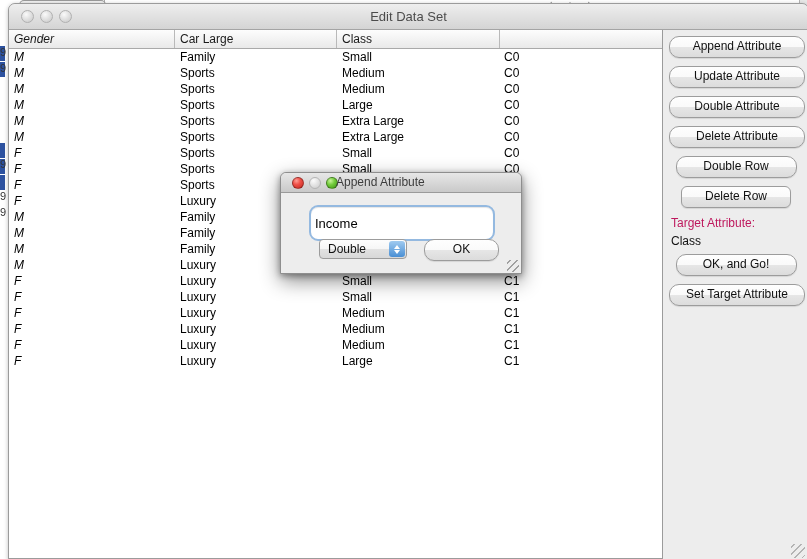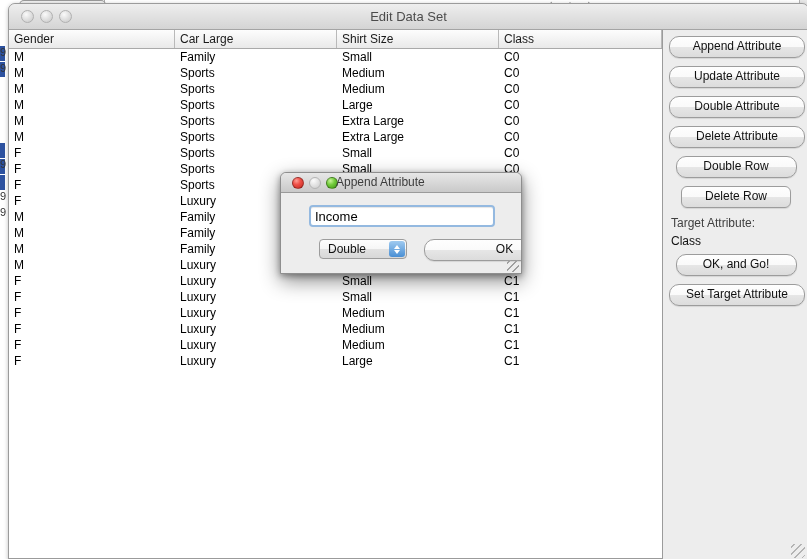--- a/index.html
+++ b/index.html
@@ -57,38 +57,38 @@
   }
   .thead{display:flex;height:18px;
     background:linear-gradient(#fdfdfd,#e9e9e9);
     border-bottom:1px solid #a9a9a9;}
   .th{font-size:12px;color:#1a1a1a;line-height:18px;padding-left:5px;
       border-right:1px solid #b9b9b9;box-sizing:border-box;overflow:hidden;white-space:nowrap;}
   .tbody{background:#fff;}
   .trow{display:flex;height:16px;}
   .td{font-size:12px;color:#000;line-height:16px;padding-left:5px;
       box-sizing:border-box;overflow:hidden;white-space:nowrap;}
-  .c0{width:166px;} .c1{width:162px;} .c2{width:162px;} .c3{width:163px;}
+  .c0{width:166px;font-style:italic;} .c1{width:162px;} .c2{width:162px;} .c3{width:163px;}
 
   
   .side{
     position:absolute;left:655px;top:26px;width:144px;height:529px;
     background:#ededed;box-sizing:border-box;padding:6px 5px 0 5px;
   }
   .btn{
     display:block;width:134px;height:20px;margin:0 auto 8px auto;
     background:linear-gradient(#fefefe 0%,#fafafa 48%,#e6e6e6 52%,#dcdcdc 100%);
     border:1px solid #9c9c9c;border-radius:10px;
     font-size:12px;color:#111;text-align:center;line-height:19px;
     box-shadow:0 1px 1px rgba(0,0,0,.10);
     white-space:nowrap;cursor:default;
   }
   .btn.narrow{width:108px;border-radius:6px;}
   .btn.mid{width:119px;}
-  .target-label{font-size:12px;color:#404040;line-height:15px;margin:4px 0 3px 2px;}
+  .target-label{font-size:12px;color:#be185d;line-height:15px;margin:4px 0 3px 2px;}
   .target-value{font-size:12px;color:#111;line-height:15px;margin:0 0 5px 2px;}
 
   .grip{
     position:absolute;right:3px;bottom:2px;width:14px;height:14px;
     background:
       repeating-linear-gradient(135deg,transparent 0 2px,#a9a9a9 2px 3px,transparent 3px 5px);
     opacity:.85;
   }
 
   
@@ -117,23 +117,23 @@
     font-size:12px;color:#3c3c3c;
   }
   .dlg-tl-group{position:absolute;left:11px;top:4px;display:flex;gap:5px;}
   .dlg-tl{width:12px;height:12px;border-radius:50%;box-sizing:border-box;border:1px solid rgba(0,0,0,.3);}
   .tl-red{background:radial-gradient(circle at 35% 28%,#ff9e95 0%,#ef5048 40%,#c2271f 100%);}
   .tl-gray{background:radial-gradient(circle at 35% 28%,#fbfbfb 0%,#e4e4e4 45%,#c8c8c8 100%);border-color:#b4b4b4;}
   .tl-green{background:radial-gradient(circle at 35% 28%,#c9f49a 0%,#73cc3c 42%,#3d9412 100%);}
   .dlg-body{position:relative;height:80px;background:#ededed;}
   .dlg-input{
     position:absolute;left:28px;top:12px;width:186px;height:22px;
-    background:#fff;border:2px solid #94b9e0;border-radius:4px;
+    background:#fff;border:2px solid #94b9e0;border-radius:9px;
     box-sizing:border-box;font-size:13px;color:#000;
-    padding:9px 4px;line-height:18px;
+    padding:16px 4px;line-height:18px;
     box-shadow:inset 0 1px 1px rgba(0,0,0,.10);
     outline:none;font-family:"Liberation Sans", sans-serif;
   }
   .dlg-combo{
     position:absolute;left:38px;top:46px;width:88px;height:20px;
     background:linear-gradient(#fdfdfd 0%,#f6f6f6 48%,#e2e2e2 52%,#d8d8d8 100%);
     border:1px solid #9c9c9c;border-radius:4px;box-sizing:border-box;
     font-size:12px;color:#111;line-height:18px;padding-left:8px;
   }
   .combo-arrows{
@@ -143,21 +143,20 @@
     align-items:center;justify-content:center;gap:1px;
   }
   .ca-up{width:0;height:0;border-left:3px solid transparent;border-right:3px solid transparent;border-bottom:4px solid #fff;}
   .ca-dn{width:0;height:0;border-left:3px solid transparent;border-right:3px solid transparent;border-top:4px solid #fff;}
   .dlg-ok{
     position:absolute;left:143px;top:46px;width:73px;height:20px;
     background:linear-gradient(#fefefe 0%,#fafafa 48%,#e6e6e6 52%,#dcdcdc 100%);
     border:1px solid #9c9c9c;border-radius:10px;
     font-size:12px;color:#111;text-align:center;line-height:19px;
     box-shadow:0 1px 1px rgba(0,0,0,.10);
-    padding-left:43px;
   }
   .dlg-grip{
     position:absolute;right:2px;bottom:1px;width:12px;height:12px;
     background:repeating-linear-gradient(135deg,transparent 0 2px,#a0a0a0 2px 3px,transparent 3px 5px);
   }
 </style>
 </head>
 <body>
 
 <div id="bg-layer">
@@ -196,21 +195,20 @@
       <div class="tl"></div>
       <div class="tl"></div>
     </div>
     <div class="title">Edit Data Set</div>
   </div>
 
   <div class="table-wrap">
     <div class="thead">
       <div class="th c0">Gender</div>
       <div class="th c1">Car Large</div>
-      <div class="th c2">Shirt Size</div>
       <div class="th c3">Class</div>
     </div>
     <div class="tbody" id="tbody">
         <div class="trow">
           <div class="td c0">M</div>
           <div class="td c1">Family</div>
           <div class="td c2">Small</div>
           <div class="td c3">C0</div>
         </div>
         <div class="trow">

